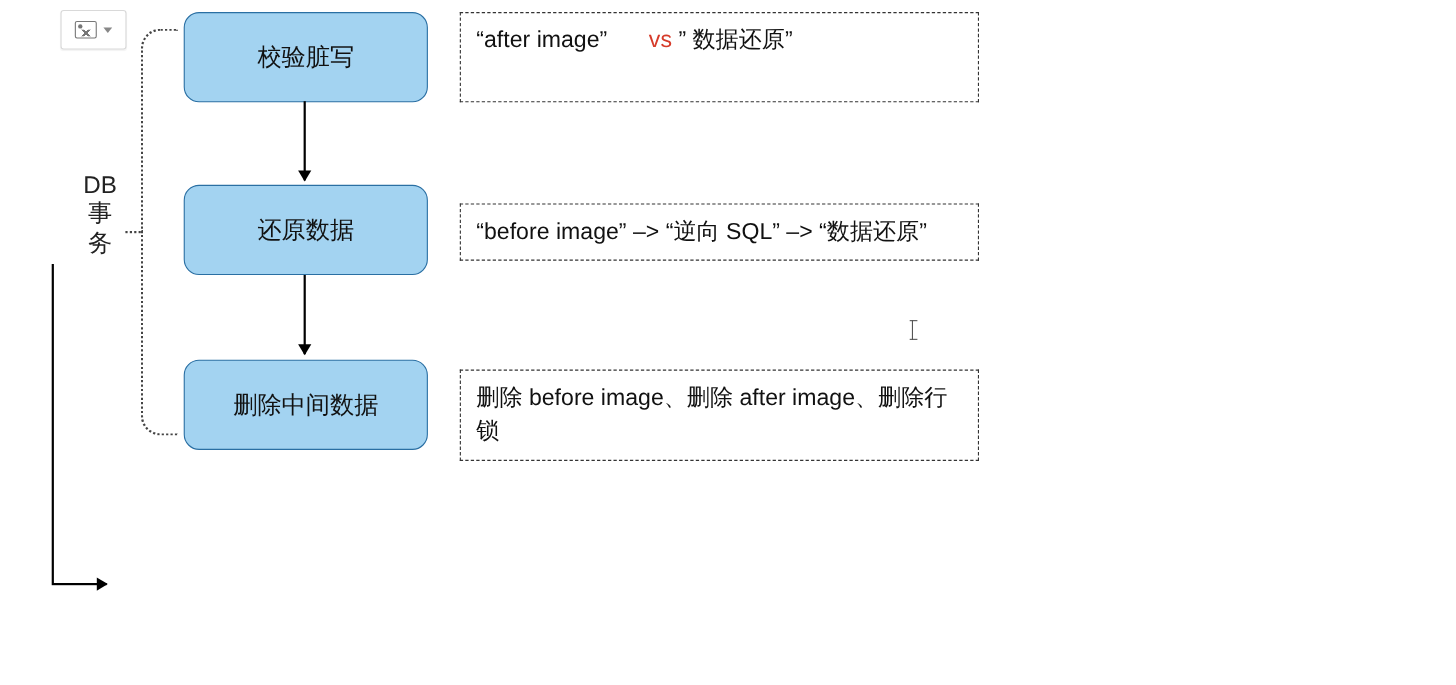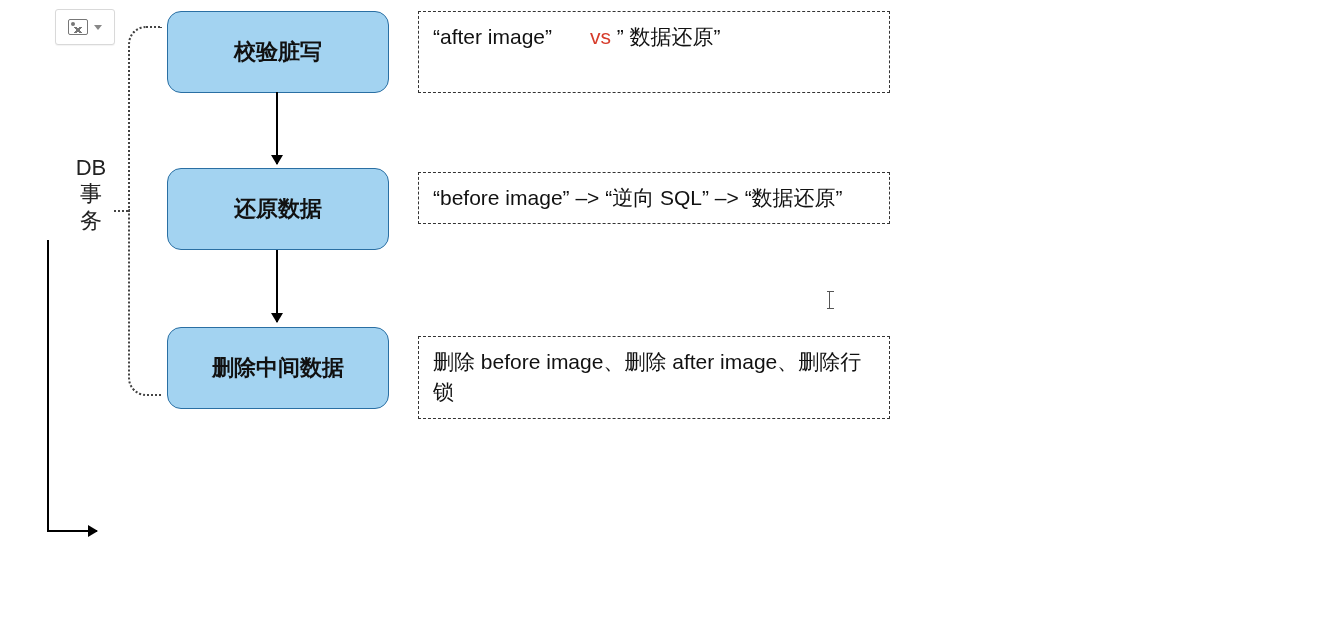--- a/index.html
+++ b/index.html
@@ -9,29 +9,29 @@
   .img-btn{position:absolute;left:55px;top:9px;width:58px;height:34px;border:1px solid #d9d9d9;border-radius:3px;background:#fff;display:flex;align-items:center;justify-content:center;gap:6px;box-shadow:0 1px 1px rgba(0,0,0,0.05);}
   .img-btn .pic{width:18px;height:14px;border:1.5px solid #777;border-radius:2px;position:relative;}
   .img-btn .pic::before{content:"";position:absolute;width:4px;height:4px;background:#777;border-radius:50%;left:2px;top:2px;}
   .img-btn .pic::after{content:"";position:absolute;left:1px;right:1px;bottom:1px;height:6px;background:linear-gradient(135deg,transparent 45%,#777 45%,#777 55%,transparent 55%),linear-gradient(45deg,transparent 45%,#777 45%,#777 55%,transparent 55%);}
   .img-btn .caret{width:0;height:0;border-left:4px solid transparent;border-right:4px solid transparent;border-top:5px solid #888;}
 
   
   .side-label{position:absolute;left:27px;top:155px;font-size:22px;color:#222;line-height:1.2;text-align:center;width:40px;margin-left:44px;}
 
   
-  .step{position:absolute;left:167px;width:220px;height:80px;background:#a3d3f1;border:1.5px solid #2a6fa3;border-radius:14px;display:flex;align-items:center;justify-content:center;font-size:22px;color:#111;font-weight:bold;}
+  .step{position:absolute;left:167px;width:220px;height:80px;background:#a3d3f1;border:1.5px solid #2a6fa3;border-radius:14px;display:flex;align-items:center;justify-content:center;font-size:22px;color:#111;}
   .step1{top:11px;}
   .step2{top:168px;}
   .step3{top:327px;}
 
   
   .desc{position:absolute;left:418px;width:472px;border:1.5px dashed #333;padding:10px 14px;font-size:21px;color:#111;line-height:1.45;box-sizing:border-box;}
   .desc1{top:11px;height:82px;}
-  .desc2{top:172px;}
+  .desc2{top:185px;}
   .desc3{top:336px;}
   .vs{color:#d63b2a;margin-left:32px;}
 
   
   .cursor{position:absolute;left:829px;top:291px;width:1px;height:18px;border-left:1px solid #555;}
   .cursor::before,.cursor::after{content:"";position:absolute;left:-3px;width:7px;height:1px;background:#555;}
   .cursor::before{top:0;} .cursor::after{bottom:0;}
 
   
   .arrow{position:absolute;left:276px;width:2px;background:#000;}

